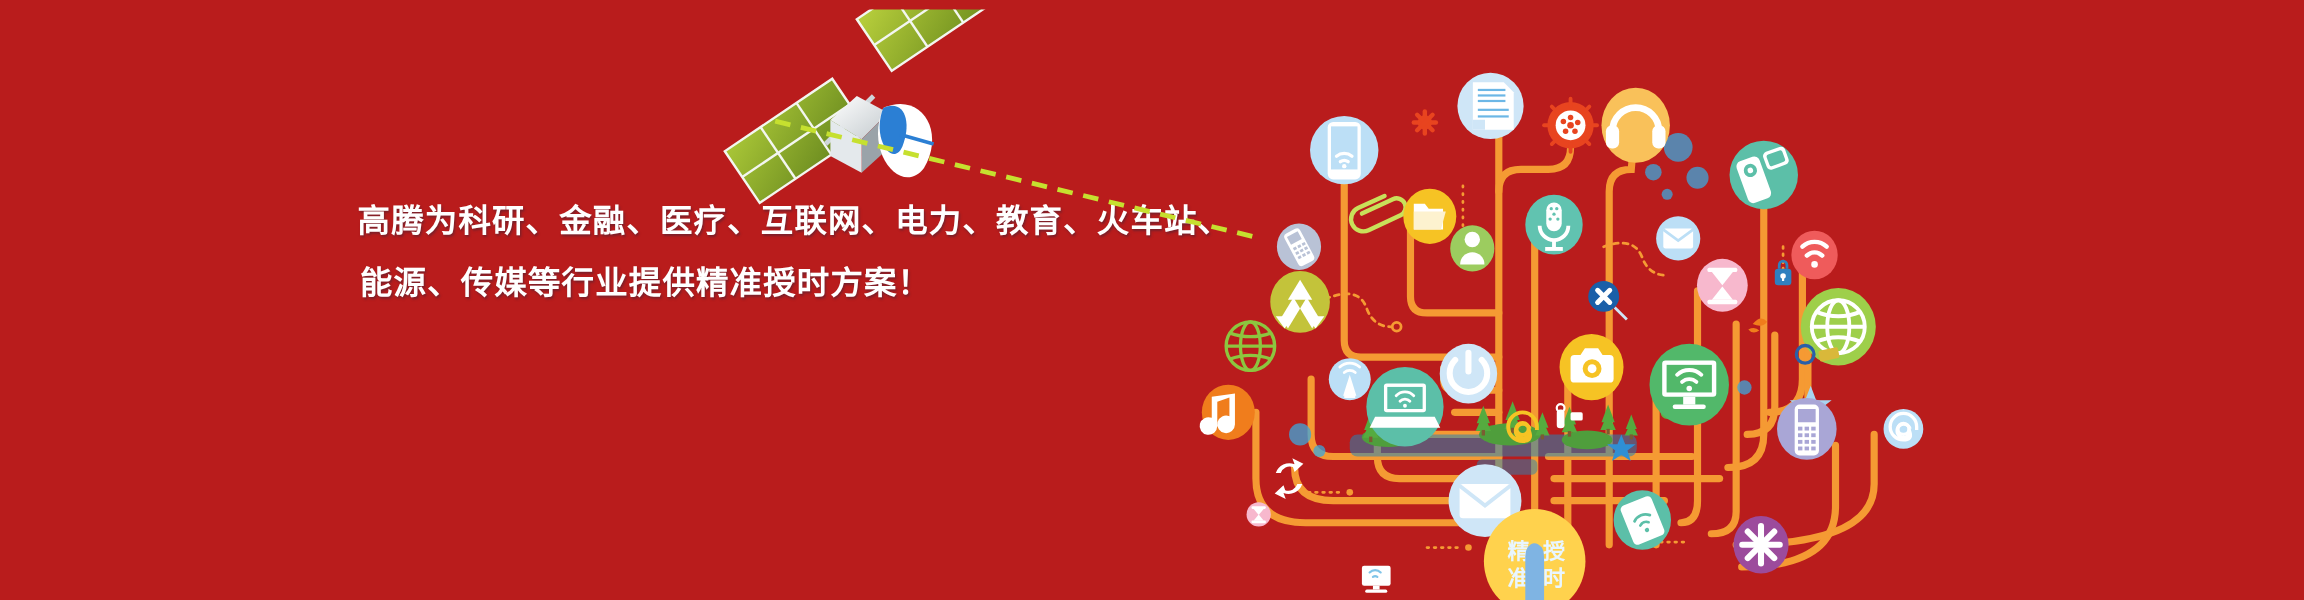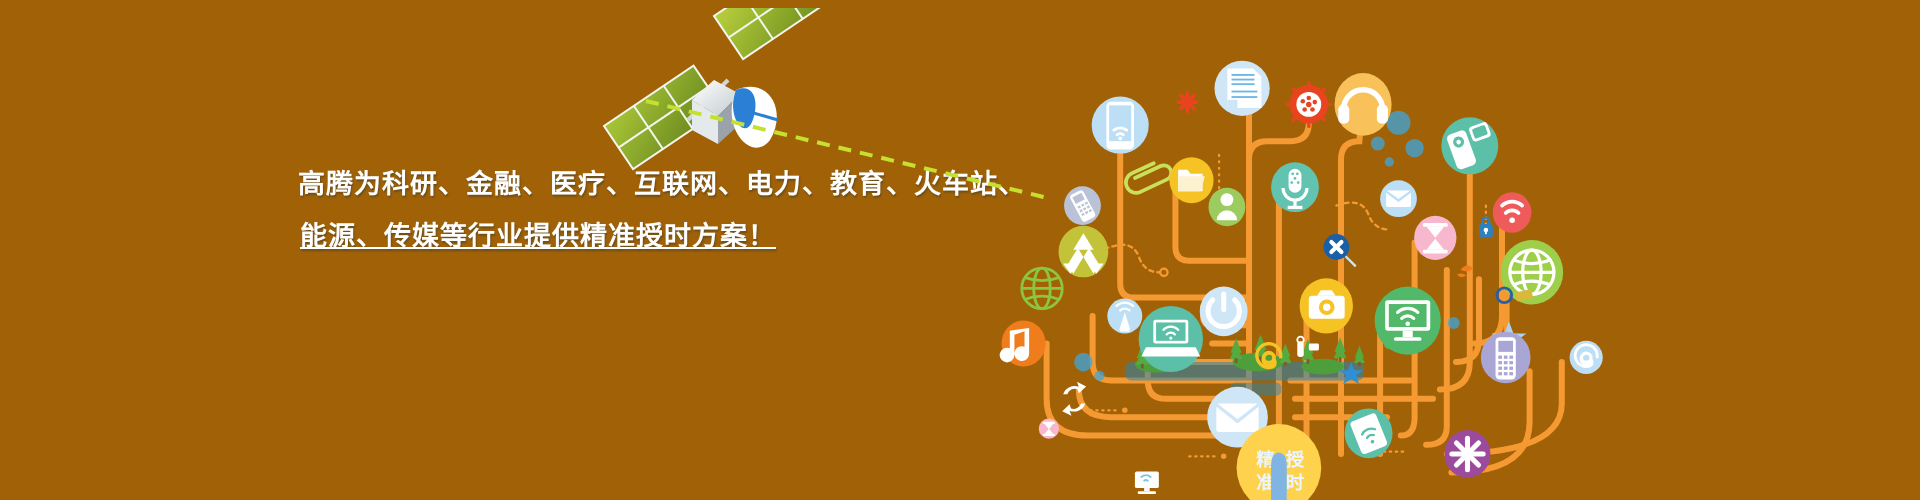--- a/index.html
+++ b/index.html
@@ -2,37 +2,37 @@
 <html lang="zh-CN"><head>
 <meta charset="utf-8">
 <title>Banner</title>
 <style>
   html,body{margin:0;padding:0;background:#0e86c7;}
   body{font-family:"Liberation Sans","DejaVu Sans",sans-serif;}
   #banner{
     position:relative;
     width:1920px;height:500px;
     overflow:hidden;
-    background:#a16207;
+    background:#b91c1c;
   }
   
   #headline{
     position:absolute;
     left:298px;top:158px;
     width:780px;
     color:#ffffff;
     font-weight:bold;
     font-size:27px;
     line-height:52px;
     letter-spacing:1px;
     text-shadow:1px 2px 2px rgba(0,40,70,.35);
     white-space:nowrap;
   }
   #headline .ln{display:block;}
-  #headline .ln2{padding-left:2px;text-decoration:underline;}
+  #headline .ln2{padding-left:2px;}
 
   
   .sat{position:absolute;left:596px;top:8px;width:240px;height:190px;}
 
   
   .beam{position:absolute;left:640px;top:95px;width:420px;height:110px;pointer-events:none;}
 
   
   .tree{position:absolute;left:905px;top:40px;width:780px;height:460px;}
 </style>

